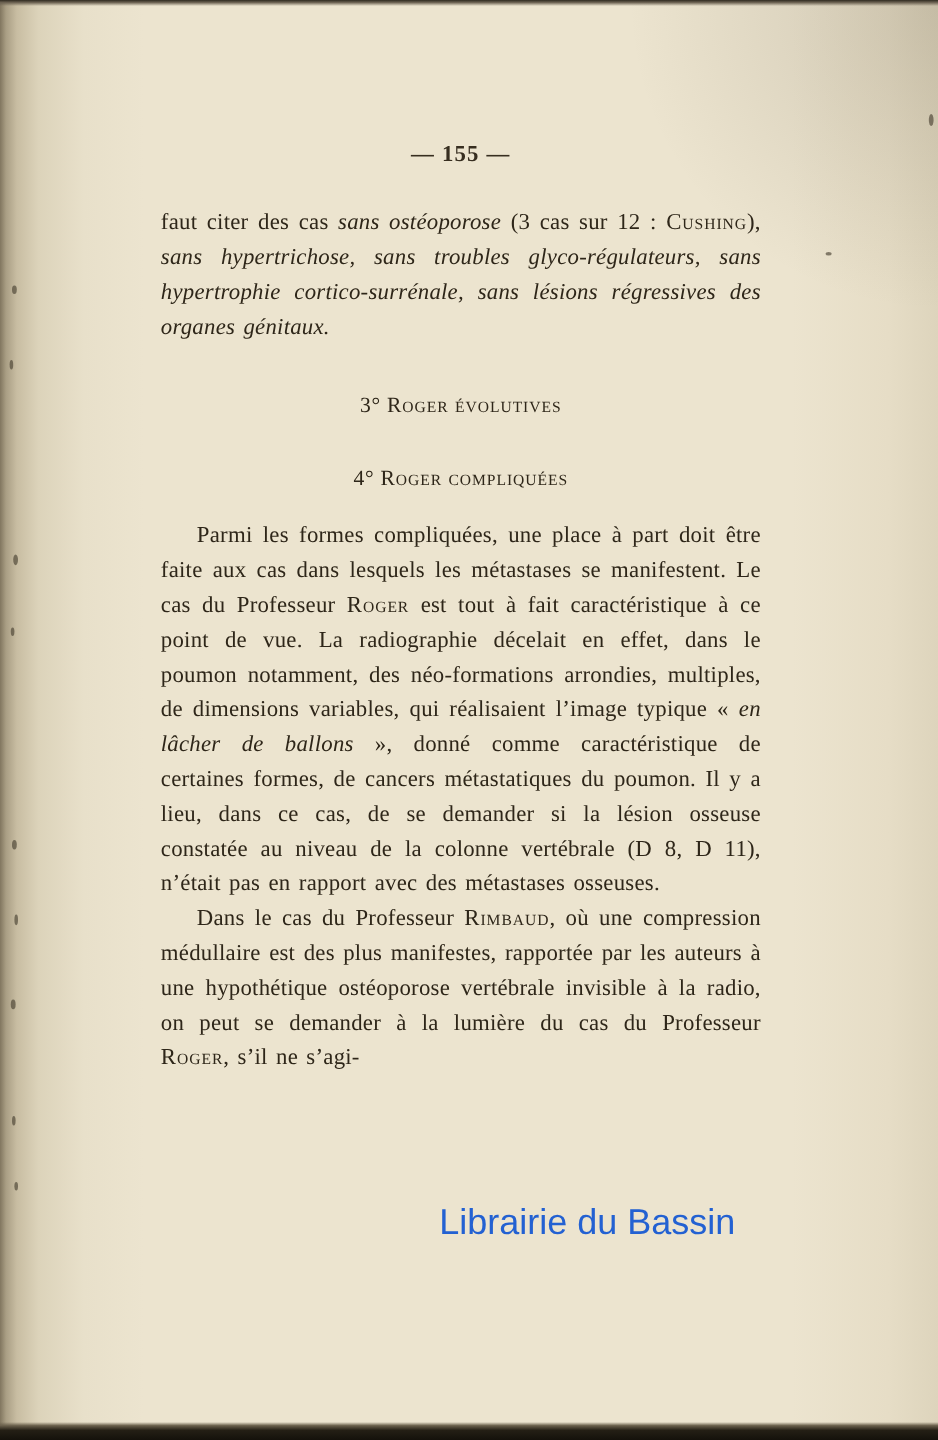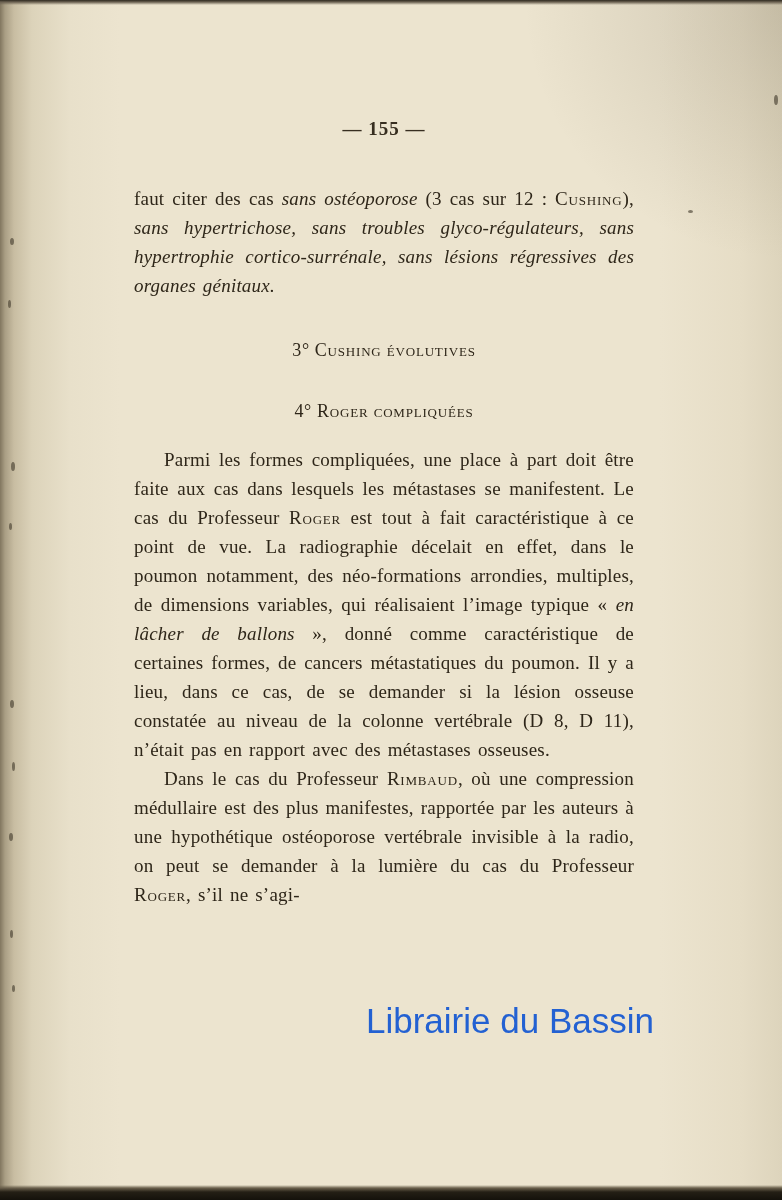--- a/index.html
+++ b/index.html
@@ -58,21 +58,21 @@
   .page-number {
     padding-top: 118px;
     text-align: center;
     font-size: 19px;
     font-weight: bold;
     letter-spacing: 1px;
     color: #372e20;
   }
 
   .content-area {
-    margin-top: 44px;
+    margin-top: 31px;
   }
 
   p.paragraph {
     margin: 0;
     text-align: justify;
     font-size: 19px;
     line-height: 29px;
     word-spacing: 2px;
     letter-spacing: 0.2px;
   }
@@ -90,21 +90,21 @@
   }
 
   .seg.it { font-style: italic; }
   .seg.sc { font-variant: small-caps; letter-spacing: 0.8px; }
 
   .watermark {
     position: absolute;
     left: 366px;
     top: 1002px;
     font-family: "Liberation Sans", sans-serif;
-    font-size: 35px;
+    font-size: 30px;
     line-height: 1.1;
     color: #2361d2;
     white-space: nowrap;
     pointer-events: none;
   }
 </style>
 </head>
 <body>
 
 <div class="page">
@@ -120,21 +120,21 @@
   <div class="speck" style="left:9px;top:833px;width:4px;height:8px;"></div>
   <div class="speck" style="left:10px;top:930px;width:3px;height:8px;"></div>
   <div class="speck" style="left:12px;top:985px;width:3px;height:7px;"></div>
   <div class="speck" style="left:688px;top:210px;width:5px;height:3px;"></div>
   <div class="speck" style="left:774px;top:95px;width:4px;height:10px;"></div>
 
   <div class="text-column">
     <div class="page-number">— 155 —</div>
     <div class="content-area">
         <p class="paragraph"><span class="seg">faut citer des cas </span><span class="seg it">sans ostéoporose</span><span class="seg"> (3 cas sur 12 : </span><span class="seg sc">Cushing</span><span class="seg">), </span><span class="seg it">sans hypertrichose, sans troubles glyco-régulateurs, sans hypertrophie cortico-surrénale, sans lésions régressives des organes génitaux.</span></p>
-        <h3 class="heading"><span class="seg">3° </span><span class="seg sc">Cushing évolutives</span></h3>
+        <h3 class="heading"><span class="seg">3° </span><span class="seg sc">Roger évolutives</span></h3>
         <h3 class="heading"><span class="seg">4° </span><span class="seg sc">Roger compliquées</span></h3>
         <p class="paragraph indent"><span class="seg">Parmi les formes compliquées, une place à part doit être faite aux cas dans lesquels les métastases se manifestent. Le cas du Professeur </span><span class="seg sc">Roger</span><span class="seg"> est tout à fait caractéristique à ce point de vue. La radiographie décelait en effet, dans le poumon notamment, des néo-formations arrondies, multiples, de dimensions variables, qui réalisaient l’image typique « </span><span class="seg it">en lâcher de ballons</span><span class="seg"> », donné comme caractéristique de certaines formes, de cancers métastatiques du poumon. Il y a lieu, dans ce cas, de se demander si la lésion osseuse constatée au niveau de la colonne vertébrale (D 8, D 11), n’était pas en rapport avec des métastases osseuses.</span></p>
         <p class="paragraph indent"><span class="seg">Dans le cas du Professeur </span><span class="seg sc">Rimbaud</span><span class="seg">, où une compression médullaire est des plus manifestes, rapportée par les auteurs à une hypothétique ostéoporose vertébrale invisible à la radio, on peut se demander à la lumière du cas du Professeur </span><span class="seg sc">Roger</span><span class="seg">, s’il ne s’agi-</span></p>
       </div>
   </div>
 
   <div class="watermark" style="color: rgb(35, 97, 210);">Librairie du Bassin</div>
 </div>
 
 </body></html>

